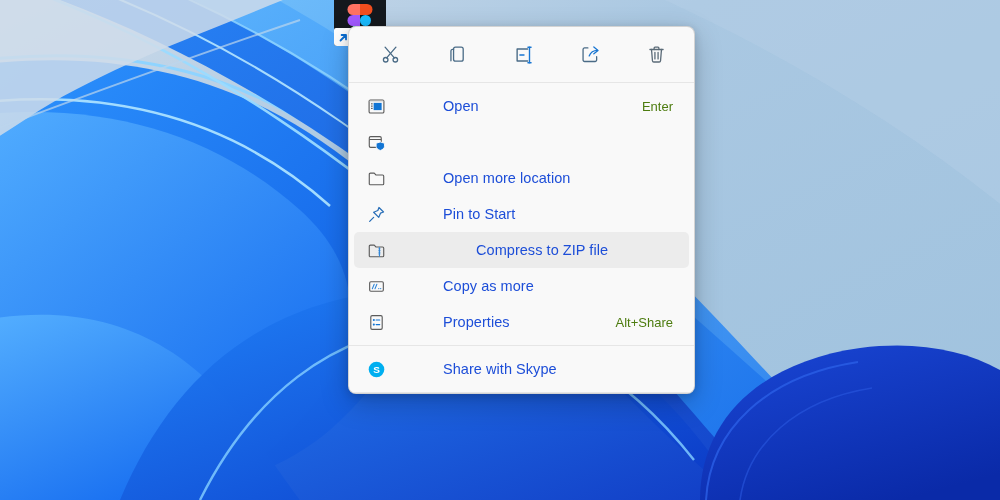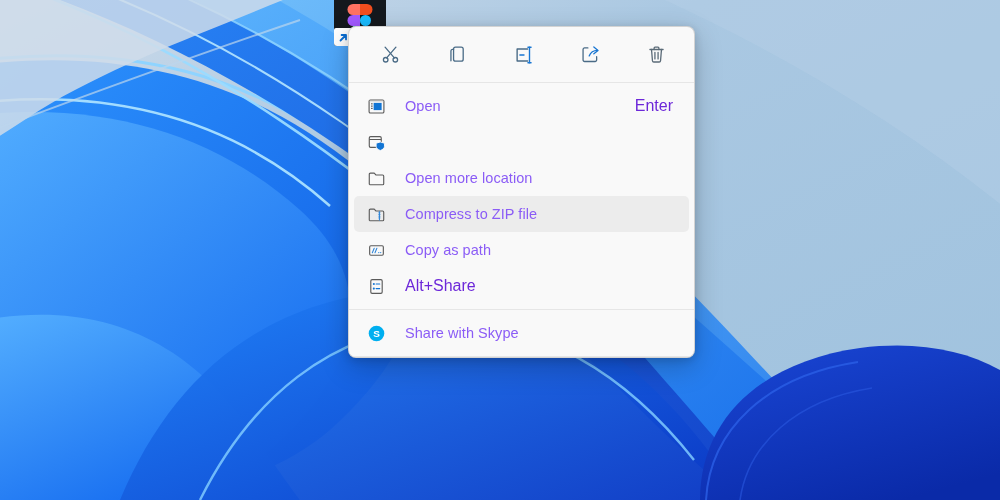--- a/index.html
+++ b/index.html
@@ -112,40 +112,41 @@
   .ctx-list { padding: 4px 5px; }
   .ctx-item {
     display: flex;
     align-items: center;
     height: 36px;
     border-radius: 5px;
     padding: 0 10px 0 12px;
     box-sizing: border-box;
     cursor: default;
   }
-  .ctx-item.hover { background: #ececec; }
+  .ctx-item.hover { background: #ececec; gap: 33px; }
   .ctx-ico {
     width: 20px;
     height: 20px;
     flex: 0 0 20px;
     display: flex;
     align-items: center;
     justify-content: center;
     margin-right: 19px;
   }
   .ctx-label {
     font-size: 14.5px;
-    color: #8b5cf6;
+    color: #1d4ed8;
     letter-spacing: .05px;
     white-space: nowrap;
     flex: 1 1 auto;
+    margin-left: 38px;
   }
   .ctx-accel {
-    font-size: 16px;
-    color: #6d28d9;
+    font-size: 13px;
+    color: #4d7c0f;
     white-space: nowrap;
     padding-right: 6px;
   }
   .group-pad-top { padding-top: 5px; }
   .group-pad-bot { padding-bottom: 5px; }
   svg { display: block; }
 </style>
 </head>
 <body>
 
@@ -326,20 +327,30 @@
       <div class="ctx-item">
         <span class="ctx-ico">
           <svg width="19" height="19" viewBox="0 0 20 20" fill="none" stroke="#5b5b5b" stroke-width="1.2" stroke-linejoin="round">
             <path d="M2.4,15.4 V5.6 A1.2,1.2 0 0 1 3.6,4.4 H7.6 L9.3,6.3 H16.4 A1.2,1.2 0 0 1 17.6,7.5 V15.4 A1.2,1.2 0 0 1 16.4,16.6 H3.6 A1.2,1.2 0 0 1 2.4,15.4 Z"></path>
           </svg>
         </span>
         <span class="ctx-label">Open more location</span>
         <span class="ctx-accel"></span>
       </div>
 
+      <div class="ctx-item">
+        <span class="ctx-ico">
+          <svg width="19" height="19" viewBox="0 0 20 20" fill="none" stroke="#2a6fb8" stroke-width="1.3" stroke-linecap="round" stroke-linejoin="round">
+            <path d="M12.6,2.6 L17.4,7.4 L14.2,8.6 L12.4,13 L7,7.6 L11.4,5.8 Z"></path>
+            <path d="M7,13 L2.8,17.2"></path>
+          </svg>
+        </span>
+        <span class="ctx-label">Pin to Start</span>
+        <span class="ctx-accel"></span>
+      </div>
 
       <div class="ctx-item hover">
         <span class="ctx-ico">
           <svg width="19" height="19" viewBox="0 0 20 20" fill="none" stroke="#5b5b5b" stroke-width="1.2" stroke-linejoin="round">
             <path d="M2.4,15.4 V5.6 A1.2,1.2 0 0 1 3.6,4.4 H7.6 L9.3,6.3 H16.4 A1.2,1.2 0 0 1 17.6,7.5 V15.4 A1.2,1.2 0 0 1 16.4,16.6 H3.6 A1.2,1.2 0 0 1 2.4,15.4 Z"></path>
             <path d="M13.1,6.5 V16.4" stroke="#2f86d8" stroke-width="1.1"></path>
             <path d="M12.1,8.2 H14.1 M12.1,10 H14.1 M12.1,11.8 H14.1 M12.1,13.6 H14.1" stroke="#2f86d8" stroke-width="1"></path>
           </svg>
         </span>
         <span class="ctx-label">Compress to ZIP file</span>
@@ -348,33 +359,34 @@
 
       <div class="ctx-item">
         <span class="ctx-ico">
           <svg width="19" height="19" viewBox="0 0 20 20">
             <rect x="2.8" y="5" width="14.4" height="10" rx="1.3" fill="none" stroke="#5b5b5b" stroke-width="1.2"></rect>
             <path d="M5.6,12.4 L7.6,7.6 M8.4,12.4 L10.4,7.6" stroke="#2f86d8" stroke-width="1.1" stroke-linecap="round"></path>
             <circle cx="12.4" cy="12.2" r="0.7" fill="#2f86d8"></circle>
             <circle cx="14.4" cy="12.2" r="0.7" fill="#2f86d8"></circle>
           </svg>
         </span>
-        <span class="ctx-label">Copy as path</span>
+        <span class="ctx-label">Copy as more</span>
         <span class="ctx-accel"></span>
       </div>
 
       <div class="ctx-item">
         <span class="ctx-ico">
           <svg width="19" height="19" viewBox="0 0 20 20">
             <rect x="4" y="2.8" width="12" height="14.4" rx="1.4" fill="none" stroke="#5b5b5b" stroke-width="1.2"></rect>
             <circle cx="7.2" cy="7.4" r="1.1" fill="#1275d4"></circle>
             <circle cx="7.2" cy="12.2" r="1.1" fill="#1275d4"></circle>
             <path d="M9.6,7.4 H13.4 M9.6,12.2 H13.4" stroke="#1275d4" stroke-width="1.2" stroke-linecap="round"></path>
           </svg>
         </span>
+        <span class="ctx-label">Properties</span>
         <span class="ctx-accel">Alt+Share</span>
       </div>
 
     </div>
 
     <div class="ctx-sep"></div>
 
     <div class="ctx-list group-pad-top group-pad-bot">
       <div class="ctx-item">
         <span class="ctx-ico">

